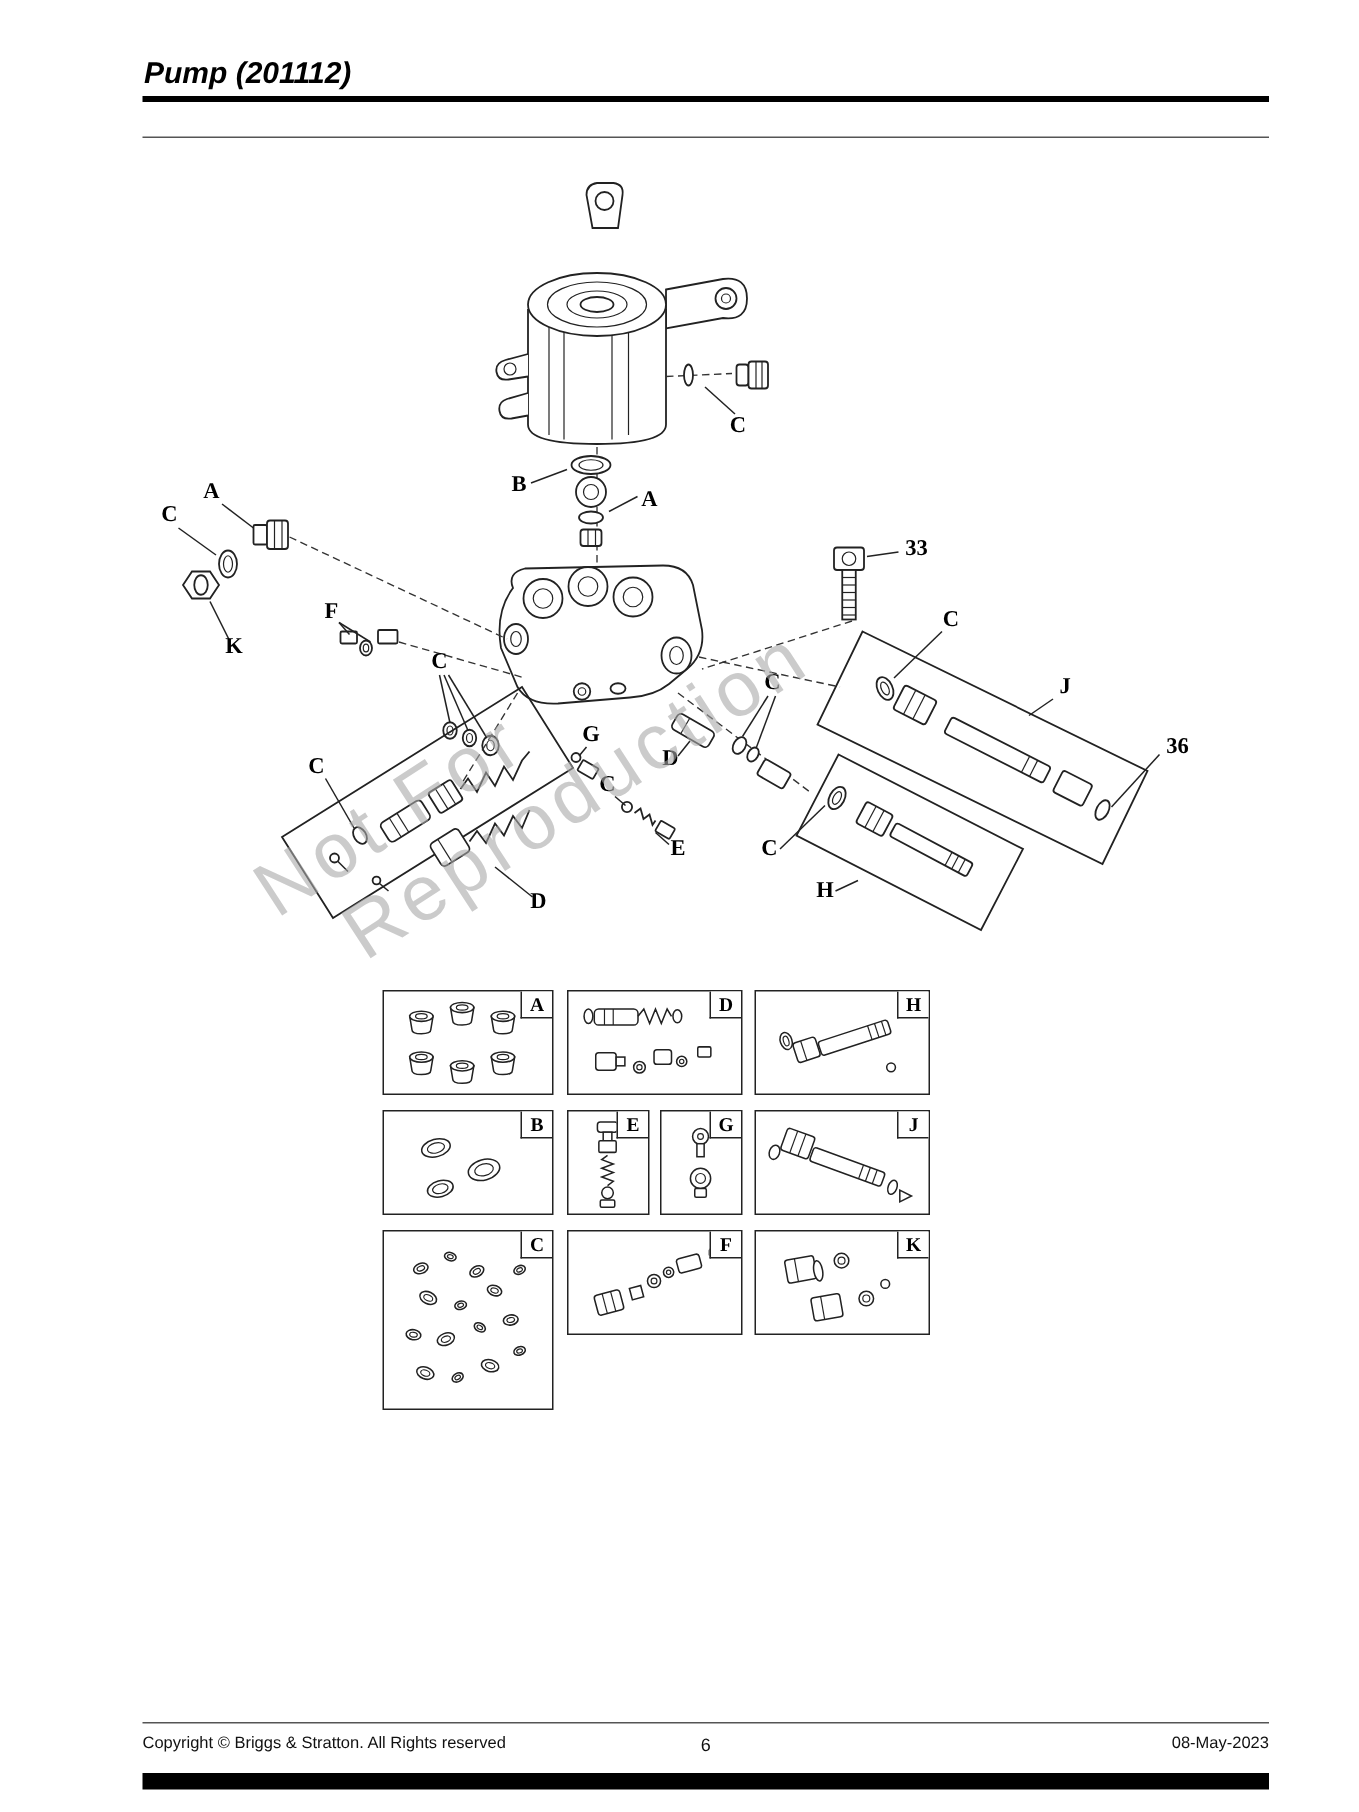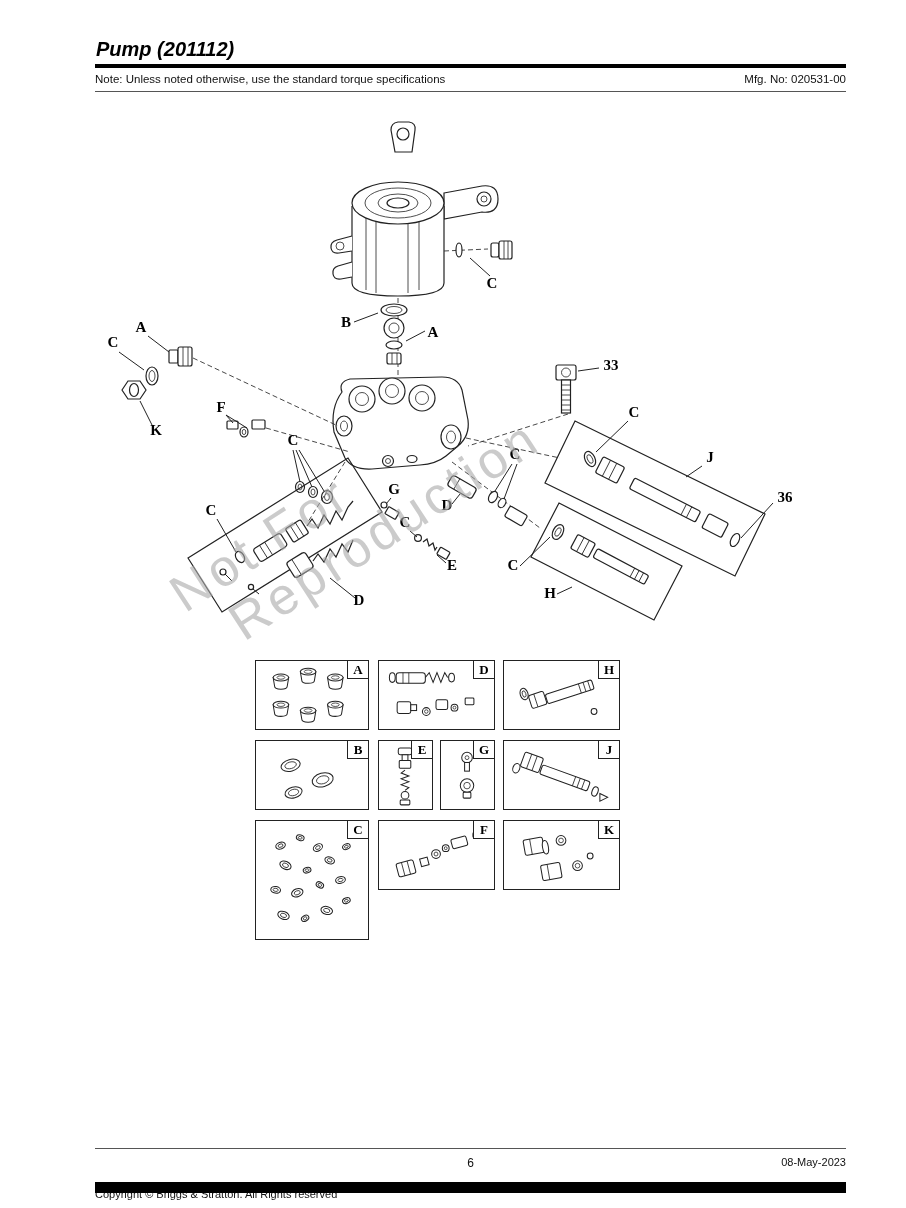--- a/index.html
+++ b/index.html
@@ -7,21 +7,21 @@
         font-family:"Liberation Sans",sans-serif;color:#111;text-decoration:underline;}
   
   .title{position:absolute;left:96px;top:38px;font:italic 700 20px "Liberation Sans",sans-serif;color:#000;}
   .rule-thick{position:absolute;left:95px;top:64px;width:751px;height:4px;background:#000;}
   .note-row{position:absolute;left:95px;top:73px;width:751px;display:flex;justify-content:space-between;
             font-size:11.5px;color:#111;}
   .rule-thin{position:absolute;left:95px;top:91px;width:751px;height:1px;background:#555;}
   
   .frule{position:absolute;left:95px;top:1148px;width:751px;height:1px;background:#555;}
   .footer-row{position:absolute;left:95px;top:1156px;width:751px;font-size:11px;color:#111;}
-  .f-left{position:absolute;left:0;top:0;margin-top:32px;}
+  .f-left{position:absolute;left:0;top:0;}
   .f-center{position:absolute;left:0;width:751px;text-align:center;top:0;font-size:12px;}
   .f-right{position:absolute;right:0;top:0;}
   .bar-bottom{position:absolute;left:95px;top:1182px;width:751px;height:11px;background:#000;}
   
   .dsvg{position:absolute;left:0;top:0;width:906px;height:1208px;z-index:2;}
   .s{stroke:#222;stroke-width:1.2;fill:none;}
   .sf{stroke:#222;stroke-width:1.2;fill:#fff;}
   .thin{stroke:#222;stroke-width:0.8;fill:none;}
   .dash{stroke:#333;stroke-width:0.9;fill:none;stroke-dasharray:5 3;}
   .ld{stroke:#222;stroke-width:1;fill:none;}
@@ -41,24 +41,20 @@
           border-bottom:1.6px solid #222;background:#fff;display:flex;align-items:center;justify-content:center;
           font:700 13px "Liberation Serif",serif;color:#000;}
 </style>
 </head>
 <body>
 
 <div class="page">
 
   <div class="title">Pump (201112)</div>
   <div class="rule-thick"></div>
-  <div class="note-row">
-    <span>Note: Unless noted otherwise, use the standard torque specifications</span>
-    <span>Mfg. No: 020531-00</span>
-  </div>
   <div class="rule-thin"></div>
 
   <div class="watermark">
     <span>Not For</span>
     <span class="wm2">Reproduction</span>
   </div>
 
   <svg class="dsvg" viewBox="0 0 906 1208">
 
     <g>

